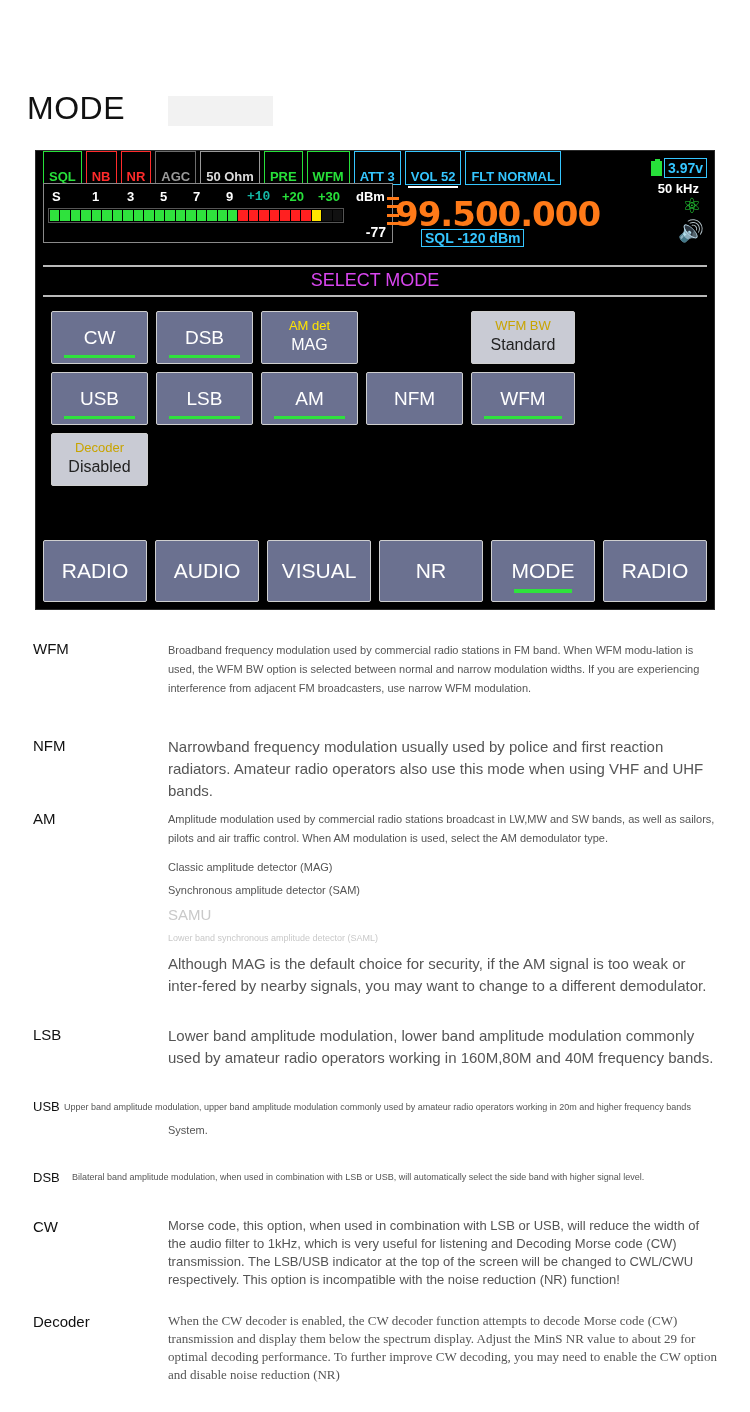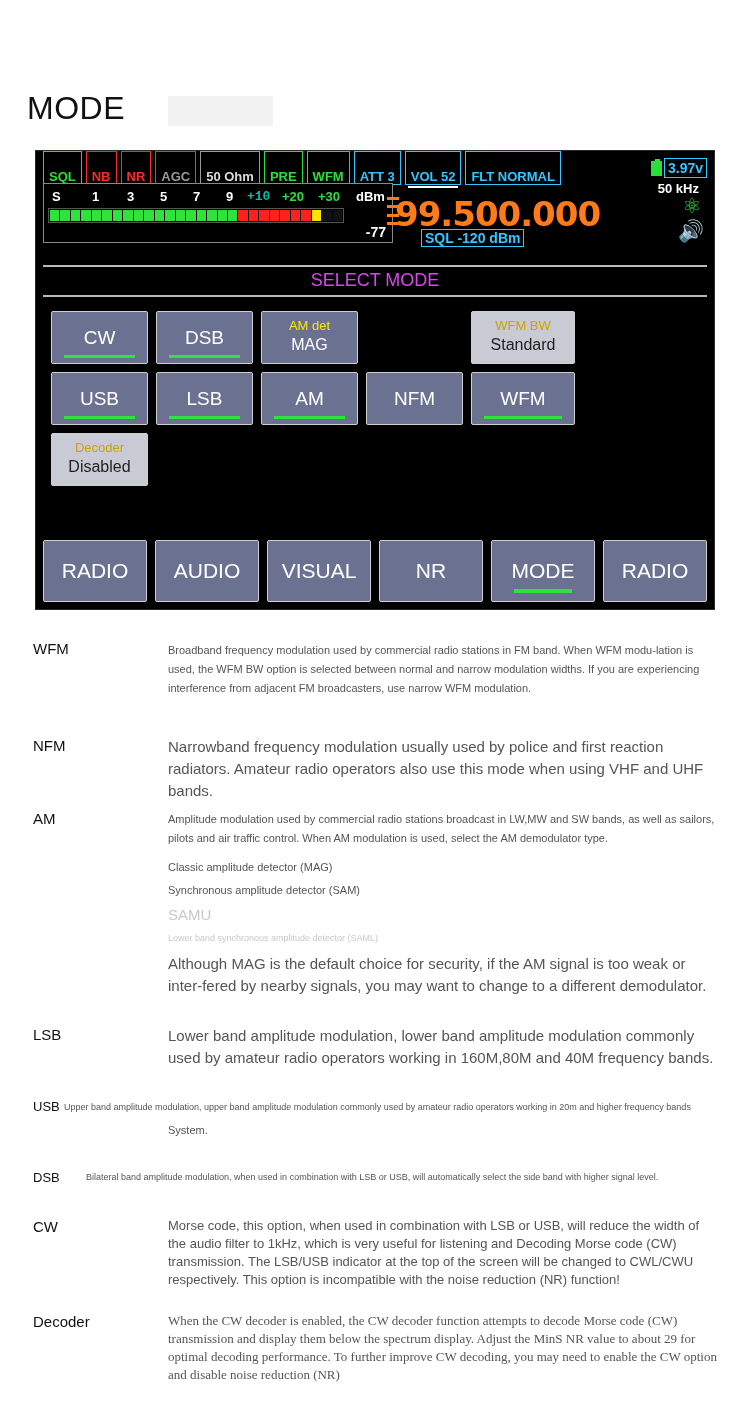--- a/index.html
+++ b/index.html
@@ -468,19 +468,19 @@
 <div class="desc-body sz15" style="top:953px;">Although MAG is the default choice for security, if the AM signal is too weak or inter-fered by nearby signals, you may want to change to a different demodulator.</div>
 
 <div class="desc-term term15" style="top:1026px;">LSB</div>
 <div class="desc-body sz15" style="top:1025px;">Lower band amplitude modulation, lower band amplitude modulation commonly used by amateur radio operators working in 160M,80M and 40M frequency bands.</div>
 
 <div class="desc-term term13" style="top:1099px;">USB</div>
 <div class="desc-body sz9" style="top:1100px; left:64px; width:660px;">Upper band amplitude modulation, upper band amplitude modulation commonly used by amateur radio operators working in 20m and higher frequency bands</div>
 <div class="desc-body sz11" style="top:1121px;">System.</div>
 
 <div class="desc-term term13" style="top:1170px;">DSB</div>
-<div class="desc-body sz9" style="top:1170px; left:86px; width:645px;">Bilateral band amplitude modulation, when used in combination with LSB or USB, will automatically select the side band with higher signal level.</div>
+<div class="desc-body sz9" style="top:1170px; left:72px; width:645px;">Bilateral band amplitude modulation, when used in combination with LSB or USB, will automatically select the side band with higher signal level.</div>
 
 <div class="desc-term term15" style="top:1218px;">CW</div>
 <div class="desc-body sz13" style="top:1217px;">Morse code, this option, when used in combination with LSB or USB, will reduce the width of the audio filter to 1kHz, which is very useful for listening and Decoding Morse code (CW) transmission. The LSB/USB indicator at the top of the screen will be changed to CWL/CWU respectively. This option is incompatible with the noise reduction (NR) function!</div>
 
 <div class="desc-term term15" style="top:1313px;">Decoder</div>
 <div class="desc-body sz13" style="top:1312px;font-family:Liberation Serif, serif;">When the CW decoder is enabled, the CW decoder function attempts to decode Morse code (CW) transmission and display them below the spectrum display. Adjust the MinS NR value to about 29 for optimal decoding performance. To further improve CW decoding, you may need to enable the CW option and disable noise reduction (NR)</div>
 
 </body></html>

